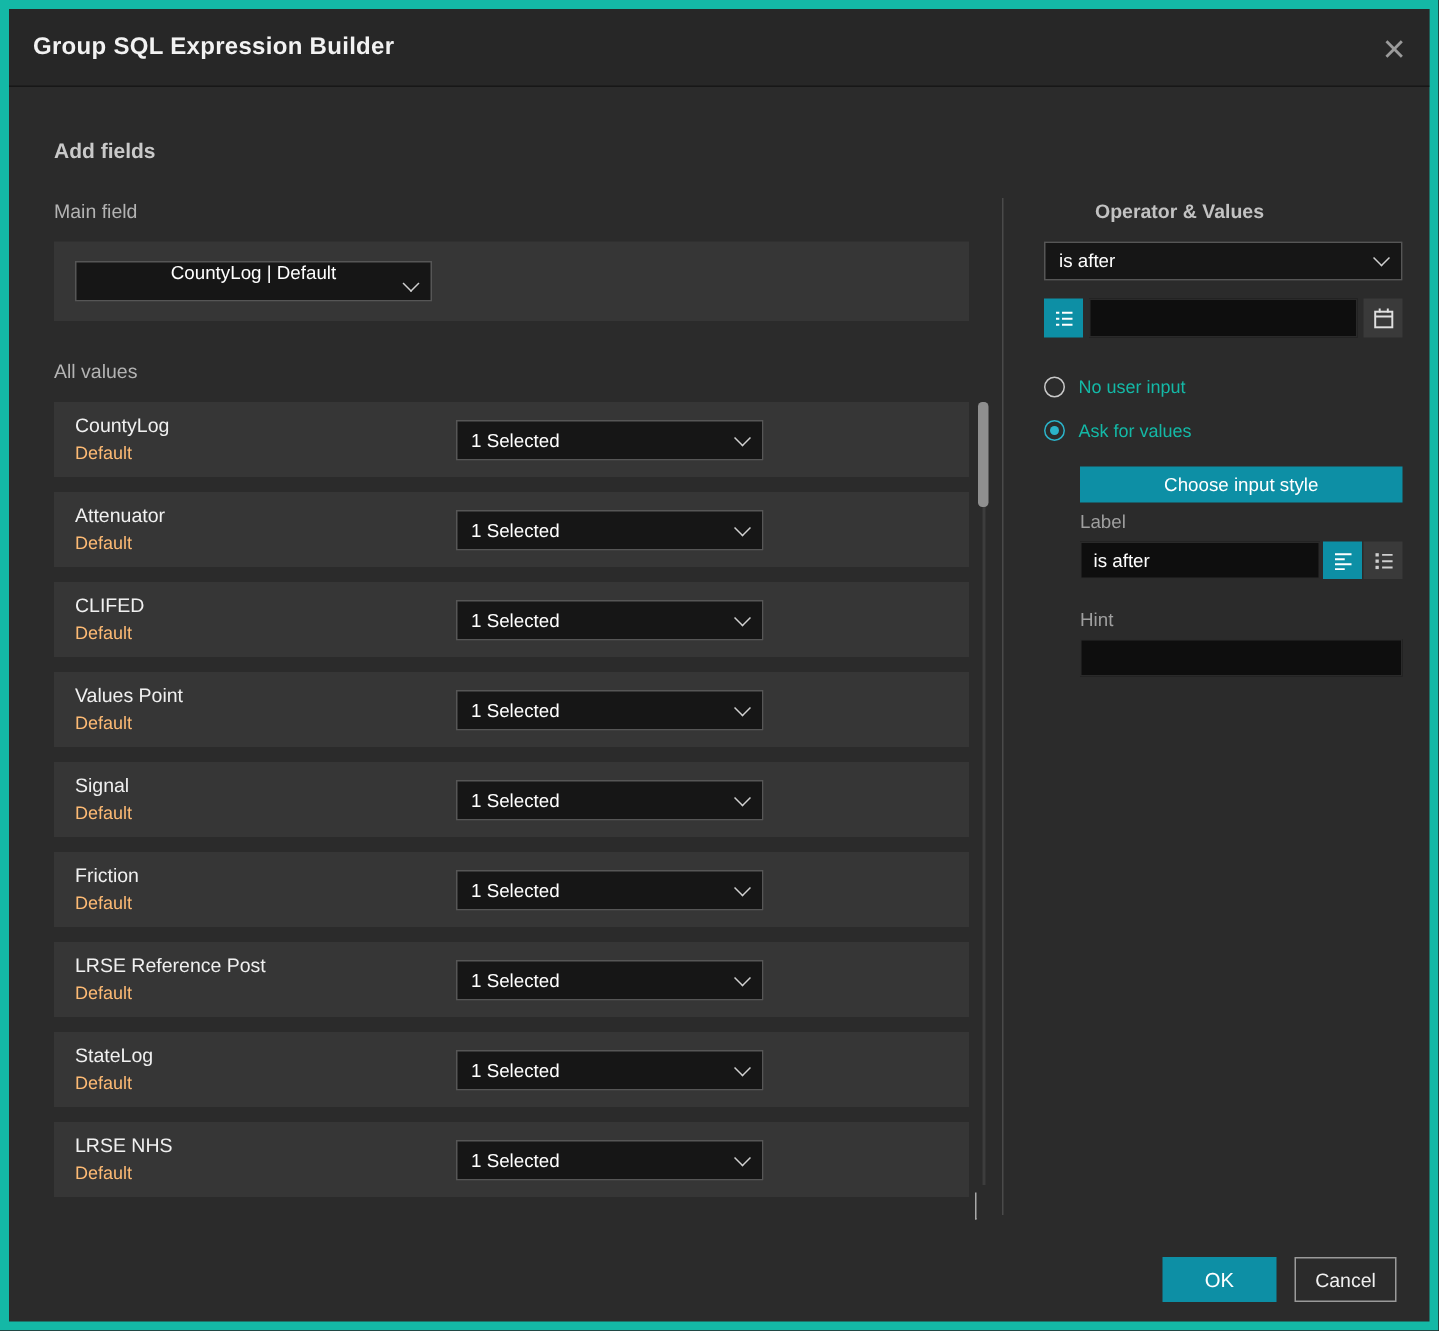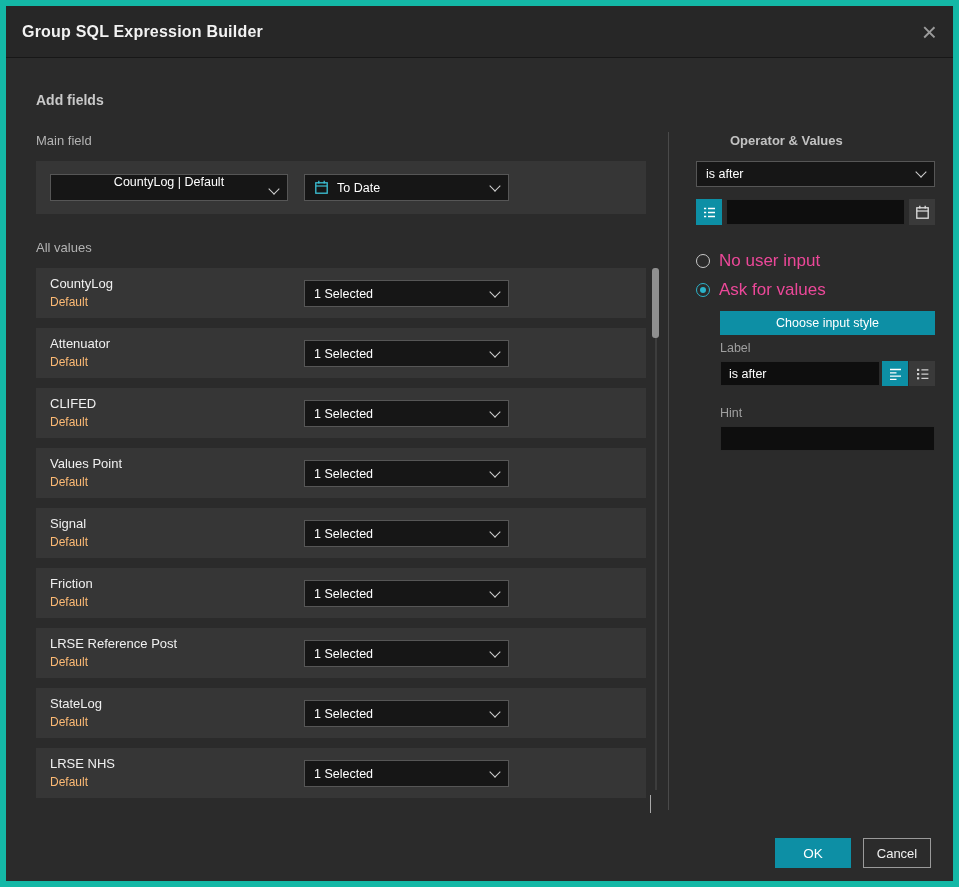--- a/index.html
+++ b/index.html
@@ -39,21 +39,21 @@
   
   .op-select { position:absolute; left:690px; top:155px; width:239px; height:26px; }
   .val-type-btn { position:absolute; left:690px; top:193px; width:26px; height:26px; background:#0d8fa5; display:flex; align-items:center; justify-content:center; cursor:pointer; }
   .value-input { position:absolute; left:720px; top:193px; width:179px; height:26px; }
   .cal-btn { position:absolute; left:903px; top:193px; width:26px; height:26px; background:#3a3a3a; display:flex; align-items:center; justify-content:center; cursor:pointer; }
 
   .radio-row { position:absolute; display:flex; align-items:center; gap:9px; cursor:pointer; }
   .radio-circle { width:14px; height:14px; border-radius:50%; border:1px solid #c9c9c9; box-sizing:border-box; flex:none; position:relative; }
   .radio-circle.sel { border-color:#2bb3c9; }
   .radio-circle.sel::after { content:""; position:absolute; left:3px; top:3px; width:6px; height:6px; border-radius:50%; background:#2bb3c9; }
-  .radio-label { font-size:17px; color:#ec4899; }
+  .radio-label { font-size:12px; color:#14b8a6; }
 
   .choose-btn { position:absolute; left:714px; top:305px; width:215px; height:24px; background:#0d8fa5; color:#fff; font-size:12.5px; display:flex; align-items:center; justify-content:center; cursor:pointer; }
   .mini-label { position:absolute; font-size:12.5px; color:#9f9f9f; }
   .label-input { position:absolute; left:714px; top:355px; width:160px; height:25px; }
   .style-btn { position:absolute; top:355px; width:26px; height:25px; display:flex; align-items:center; justify-content:center; cursor:pointer; }
   .style-btn.active { background:#0d8fa5; }
   .style-btn.idle { background:#3a3a3a; }
   .hint-input { position:absolute; left:714px; top:420px; width:215px; height:25px; }
 
   
@@ -73,32 +73,20 @@
   </div>
 
   <div class="sec-heading" style="left:30px; top:86px;">Add fields</div>
   <div class="sub-heading" style="left:30px; top:127px;">Main field</div>
 
   <div class="main-panel">
     <div class="select" style="position:absolute; left:14px; top:13px; width:238px;flex-direction:column;">
       <span>CountyLog | Default</span>
       <span class="chev"></span>
     </div>
-    <div class="select" style="position:absolute; left:268px; top:13px; width:205px;">
-      <span style="margin-right:8px;">
-        <svg width="15" height="15" viewBox="0 0 15 15" fill="none">
-          <rect x="1.8" y="2.8" width="11.4" height="10.4" stroke="#3cc2d6" stroke-width="1.3"></rect>
-          <line x1="1.8" y1="6" x2="13.2" y2="6" stroke="#3cc2d6" stroke-width="1.2"></line>
-          <line x1="4.8" y1="0.7" x2="4.8" y2="3.4" stroke="#3cc2d6" stroke-width="1.3"></line>
-          <line x1="10.2" y1="0.7" x2="10.2" y2="3.4" stroke="#3cc2d6" stroke-width="1.3"></line>
-        </svg>
-      </span>
-      <span>To Date</span>
-      <span class="chev"></span>
-    </div>
   </div>
 
   <div class="sub-heading" style="left:30px; top:234px;">All values</div>
 
   <div class="rows">
 
     <div class="row">
       <span class="name">CountyLog</span>
       <span class="sub">Default</span>
       <div class="select">

